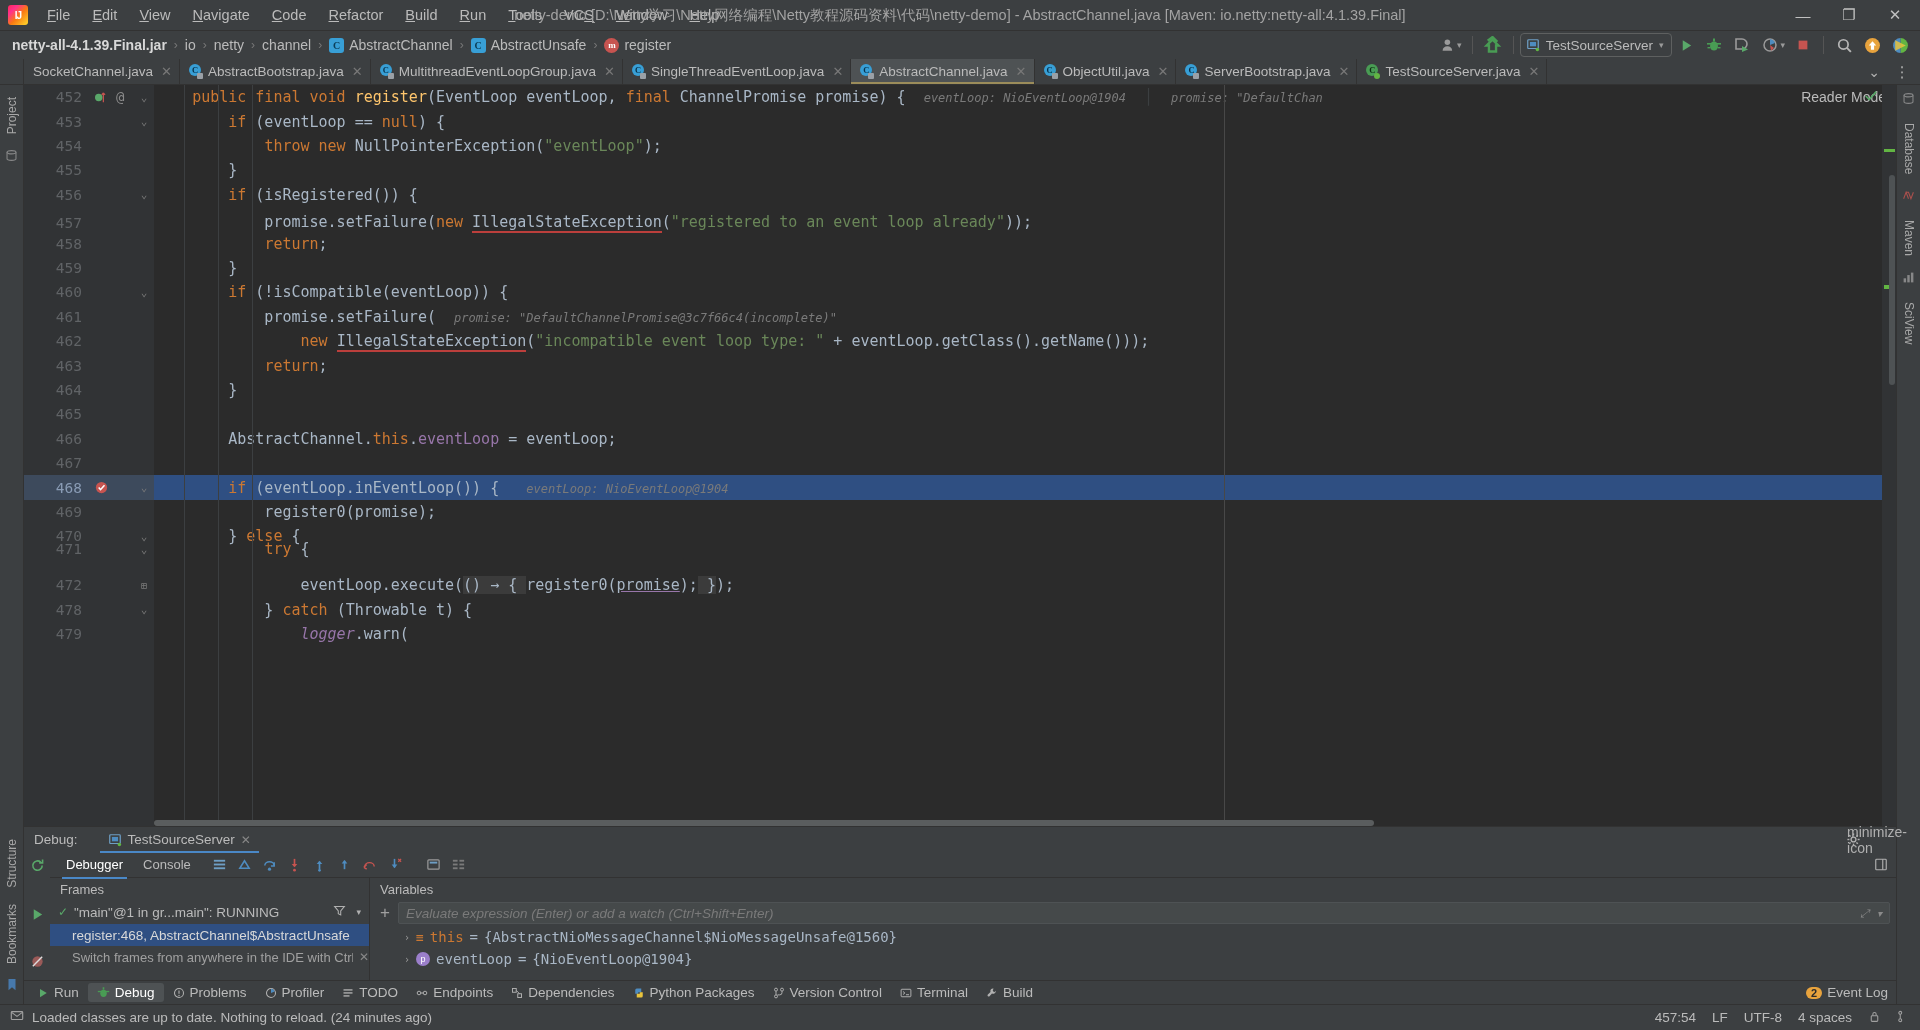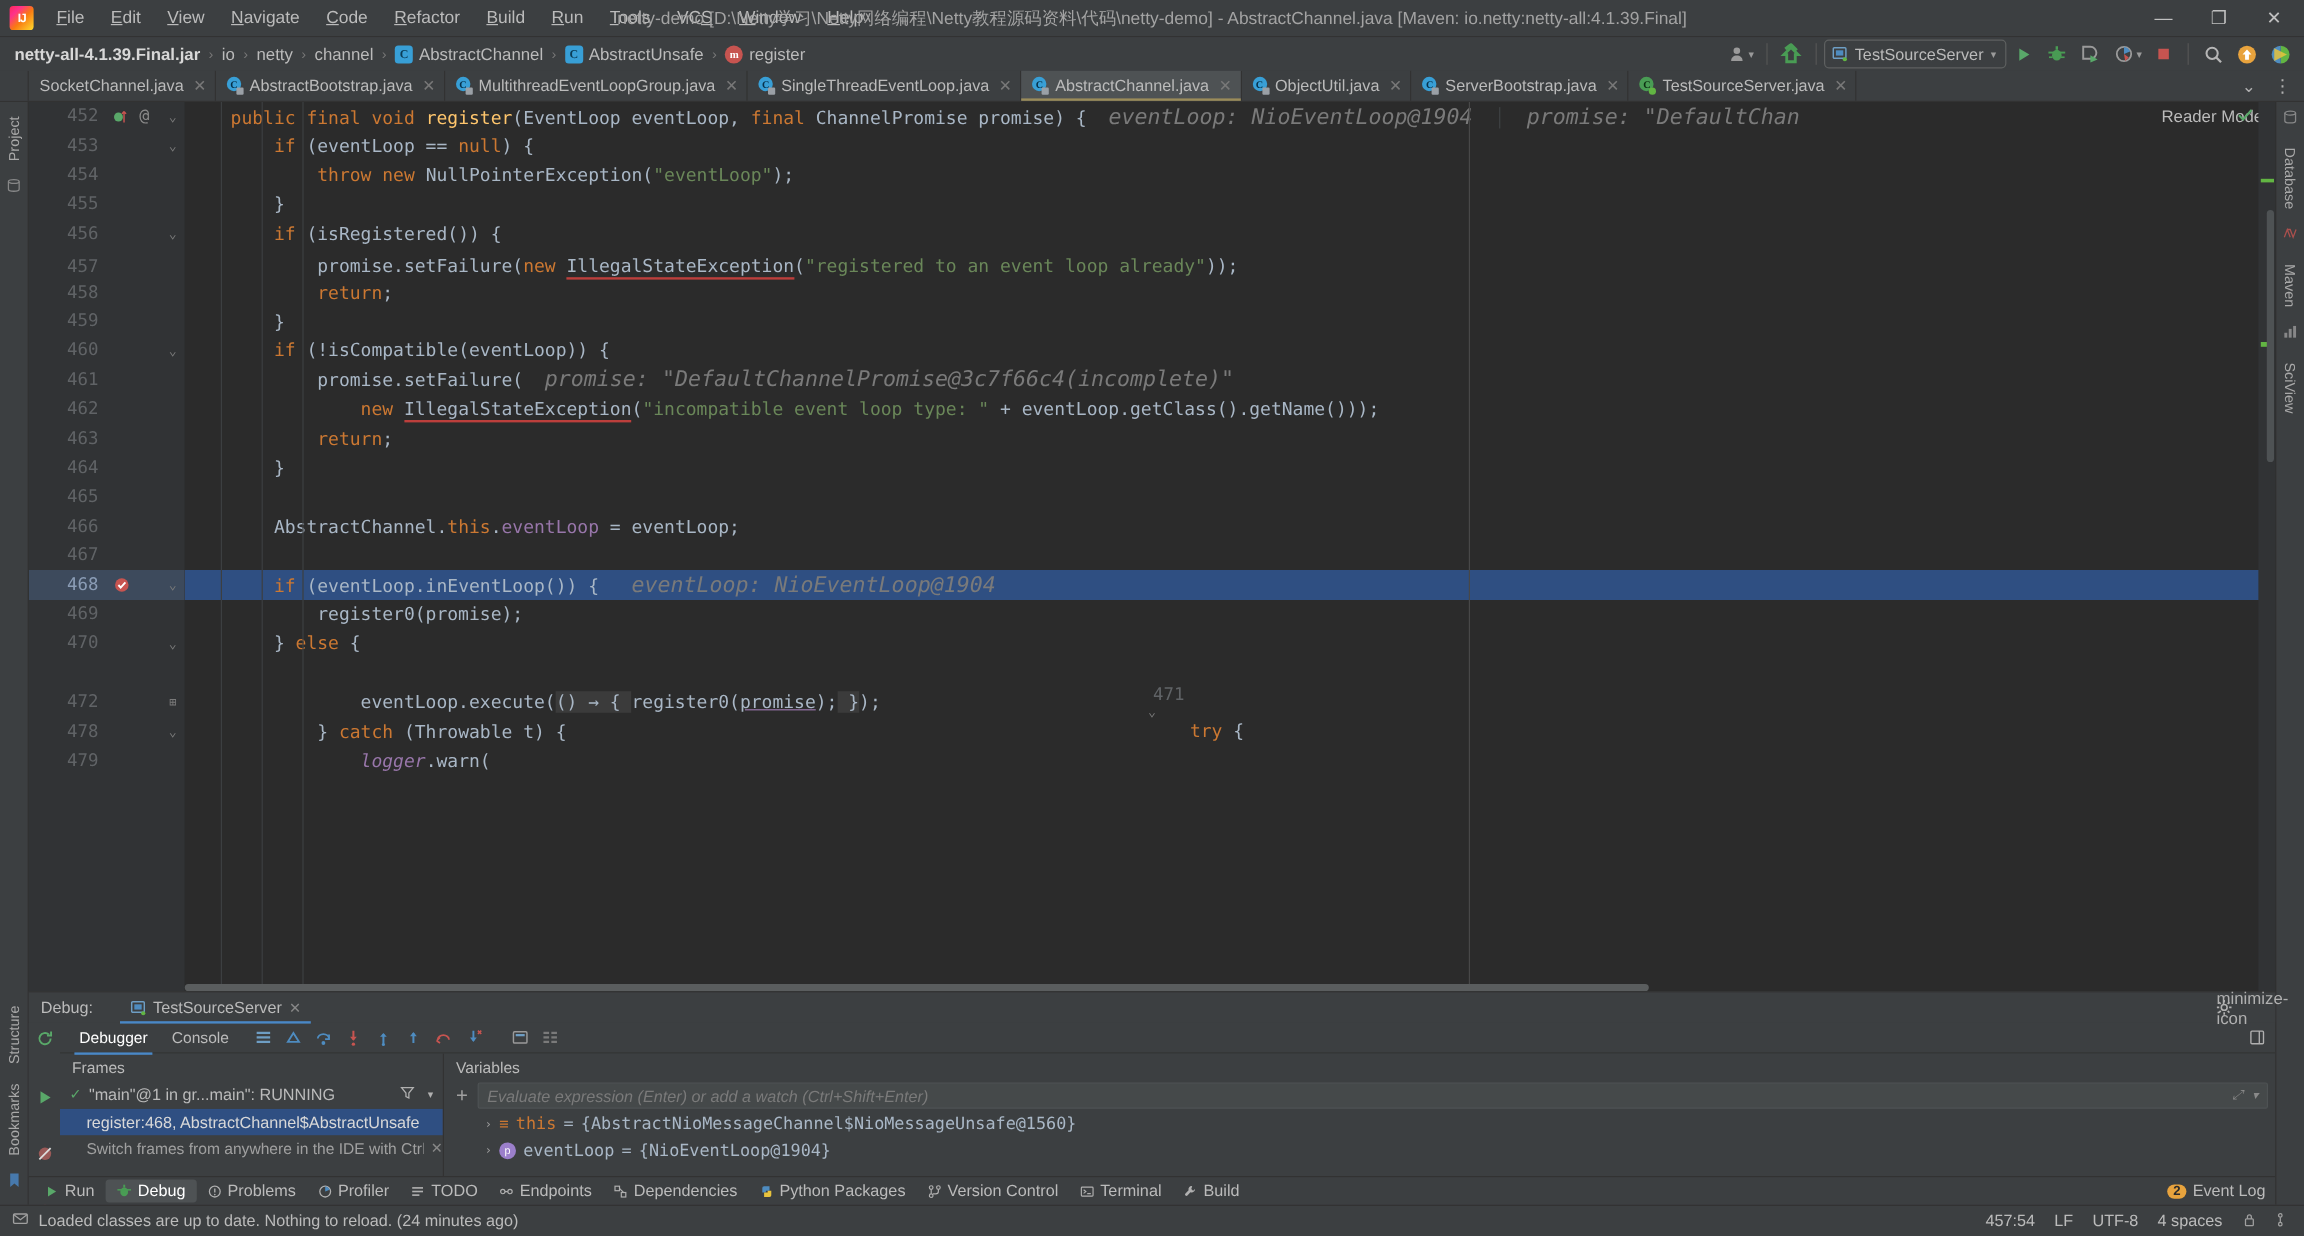--- a/index.html
+++ b/index.html
@@ -82,21 +82,21 @@
   .lnum{width:62px;text-align:right;padding-right:4px;color:#606366;font-family:"DejaVu Sans Mono",monospace;font-size:14.5px;}
   .gmark{width:30px;display:flex;align-items:center;justify-content:center;}
   .fold{width:24px;display:flex;align-items:center;justify-content:center;color:#7a7a7a;font-size:11px;}
   .codeline{padding-left:0;}
   .hl-row{position:absolute;left:0;right:0;height:24.4px;background:#2f4f82;}
   .hl-gut{position:absolute;left:0;width:130px;height:24.4px;background:#3d4a5c;}
   
   .kw{color:#cc7832;} .str{color:#6a8759;}
   .txt{color:#a9b7c6;} .fld{color:#9876aa;}
   .mth{color:#ffc66d;} .err{color:#a9b7c6;border-bottom:2px solid #bc3f3c;}
-  .hint{color:#7a7a7a;font-style:italic;font-size:18px;font-family:"DejaVu Sans Mono",monospace;}
+  .hint{color:#7a7a7a;font-style:italic;font-size:12px;font-family:"DejaVu Sans Mono",monospace;}
   .lamb{background:#3b3b3b;}
   .ulink{text-decoration:underline;text-decoration-color:#9876aa;}
   .vline{position:absolute;top:0;bottom:0;width:1px;background:#3c3f41;}
   .readermode{position:absolute;right:10px;top:4px;font-size:14px;color:#bbbbbb;}
   .scrollmarks{position:absolute;right:0;top:0;bottom:0;width:14px;background:#313335;}
 
   
   .dbgheader{height:26px;background:#3c3f41;display:flex;align-items:center;padding-left:10px;
              flex:0 0 26px;border-top:1px solid #323232;font-size:13.5px;position:relative;}
   .dbgtab{display:flex;align-items:center;gap:6px;margin-left:22px;padding:0 8px;height:26px;position:relative;}
@@ -516,21 +516,21 @@
             <span class="codeline"><span class="txt">            register0(promise);</span></span>
           </div>
 
           <div class="row" style="top:439.2px;position:absolute;left:0;right:0;">
             <span class="lnum">470</span>
             <span class="gmark"></span><span style="width:16px;"></span>
             <span class="fold">⌄</span>
             <span class="codeline"><span class="txt">        } </span><span class="kw">else </span><span class="txt">{</span></span>
           </div>
 
-          <div class="row" style="top:486px;position:absolute;left:0;right:0;flex-direction:column;">
+          <div class="row" style="top:452px;position:absolute;left:0;right:0;">
             <span class="lnum">471</span>
             <span class="gmark"></span><span style="width:16px;"></span>
             <span class="fold">⌄</span>
             <span class="codeline"><span class="txt">            </span><span class="kw">try </span><span class="txt">{</span></span>
           </div>
 
           <div class="row" style="top:488px;position:absolute;left:0;right:0;">
             <span class="lnum">472</span>
             <span class="gmark"></span><span style="width:16px;"></span>
             <span class="fold" style="font-size:10px;">⊞</span>

